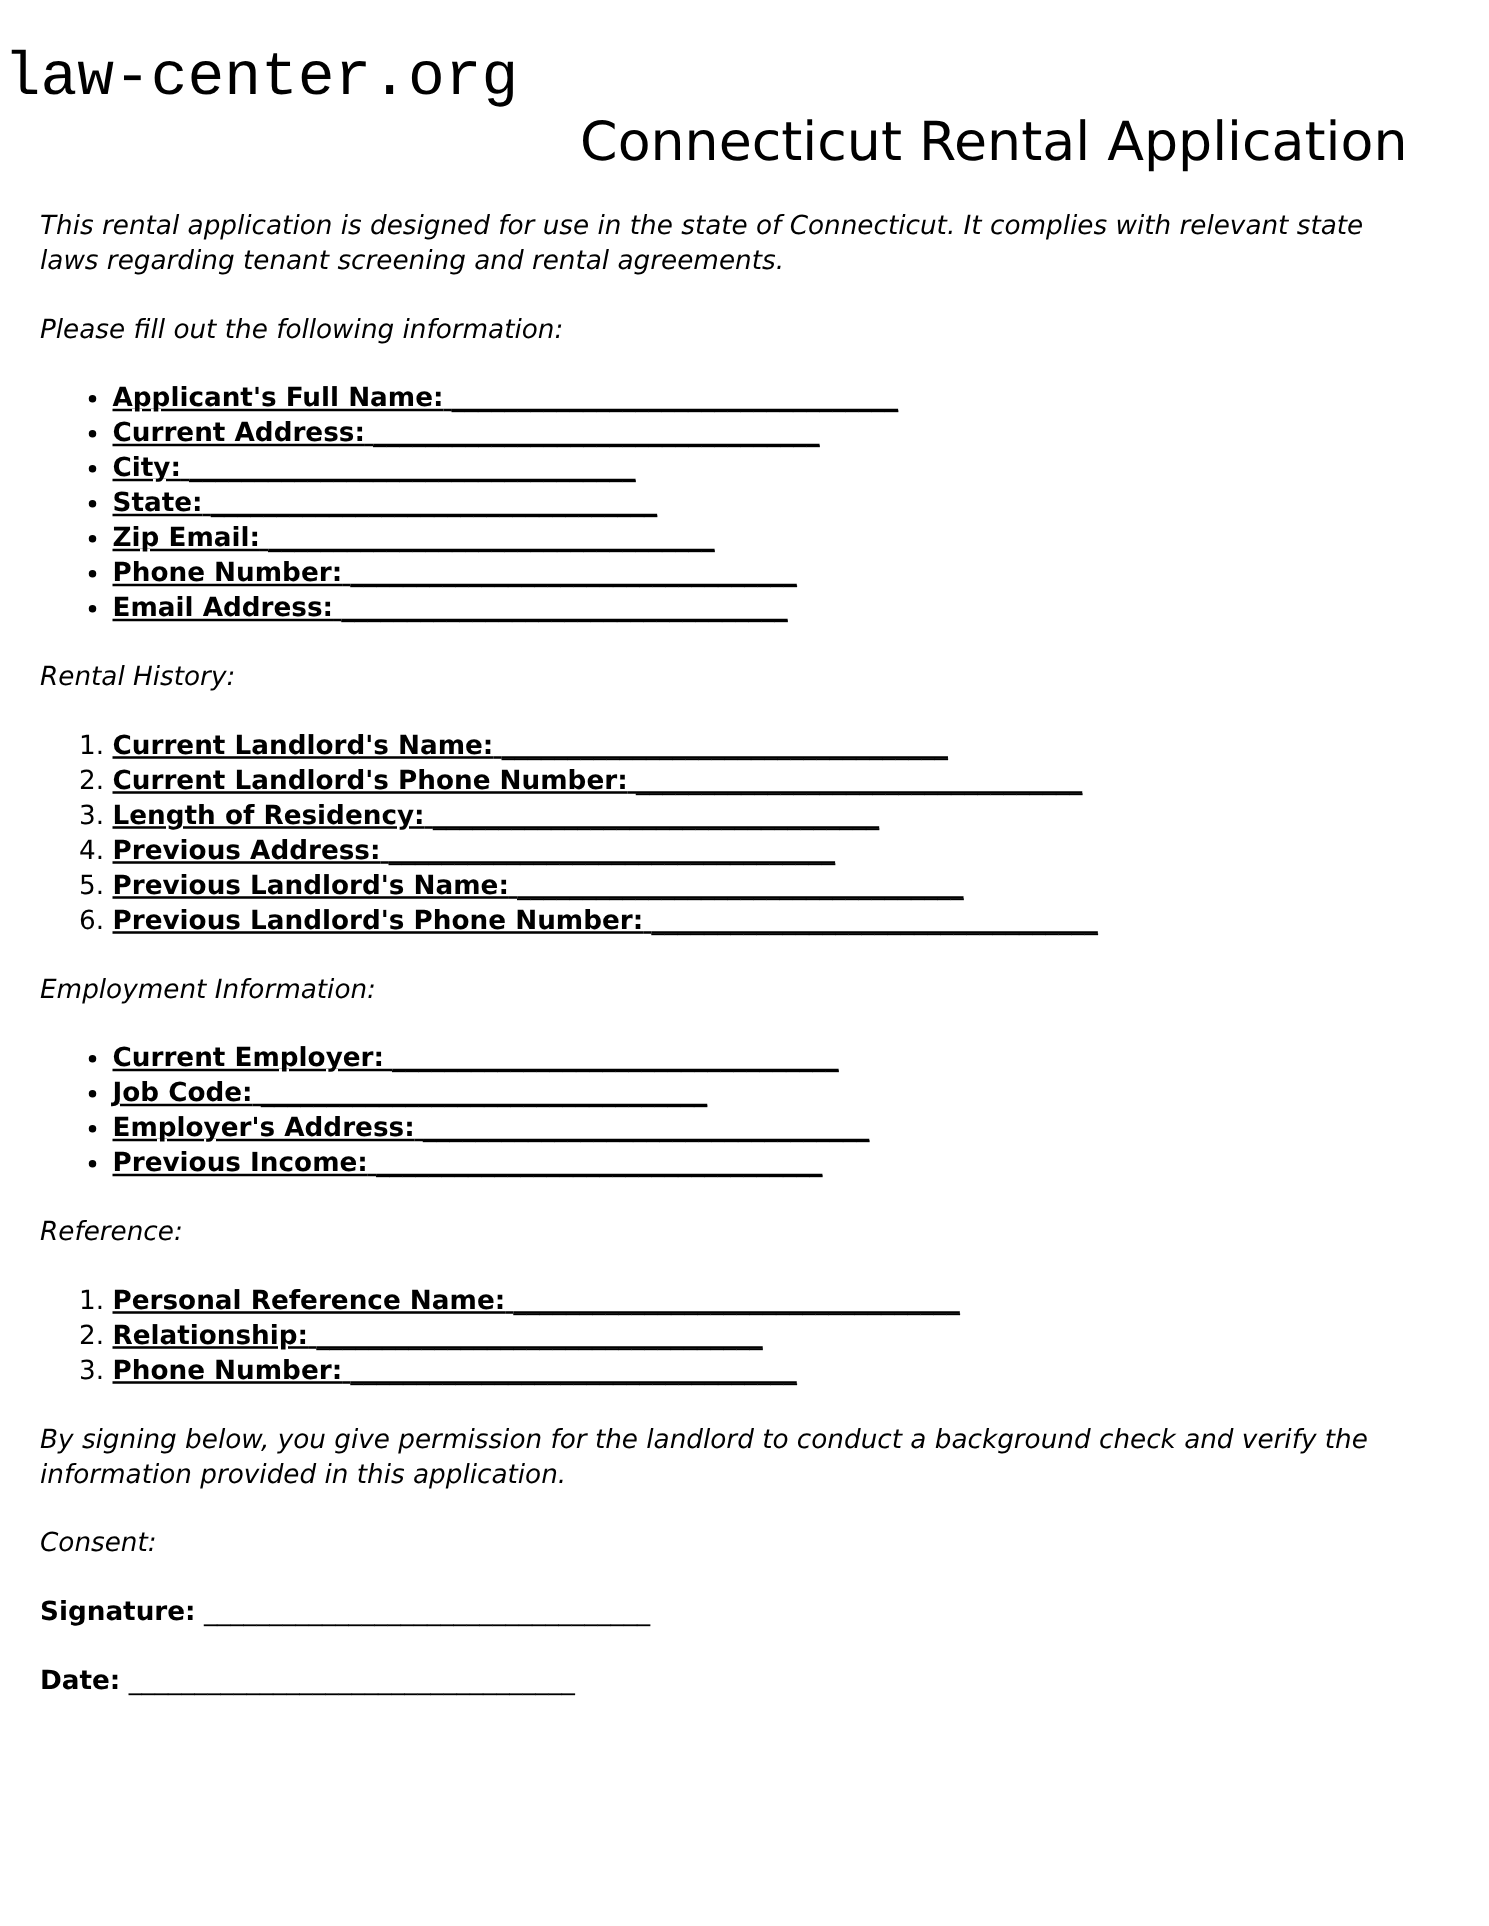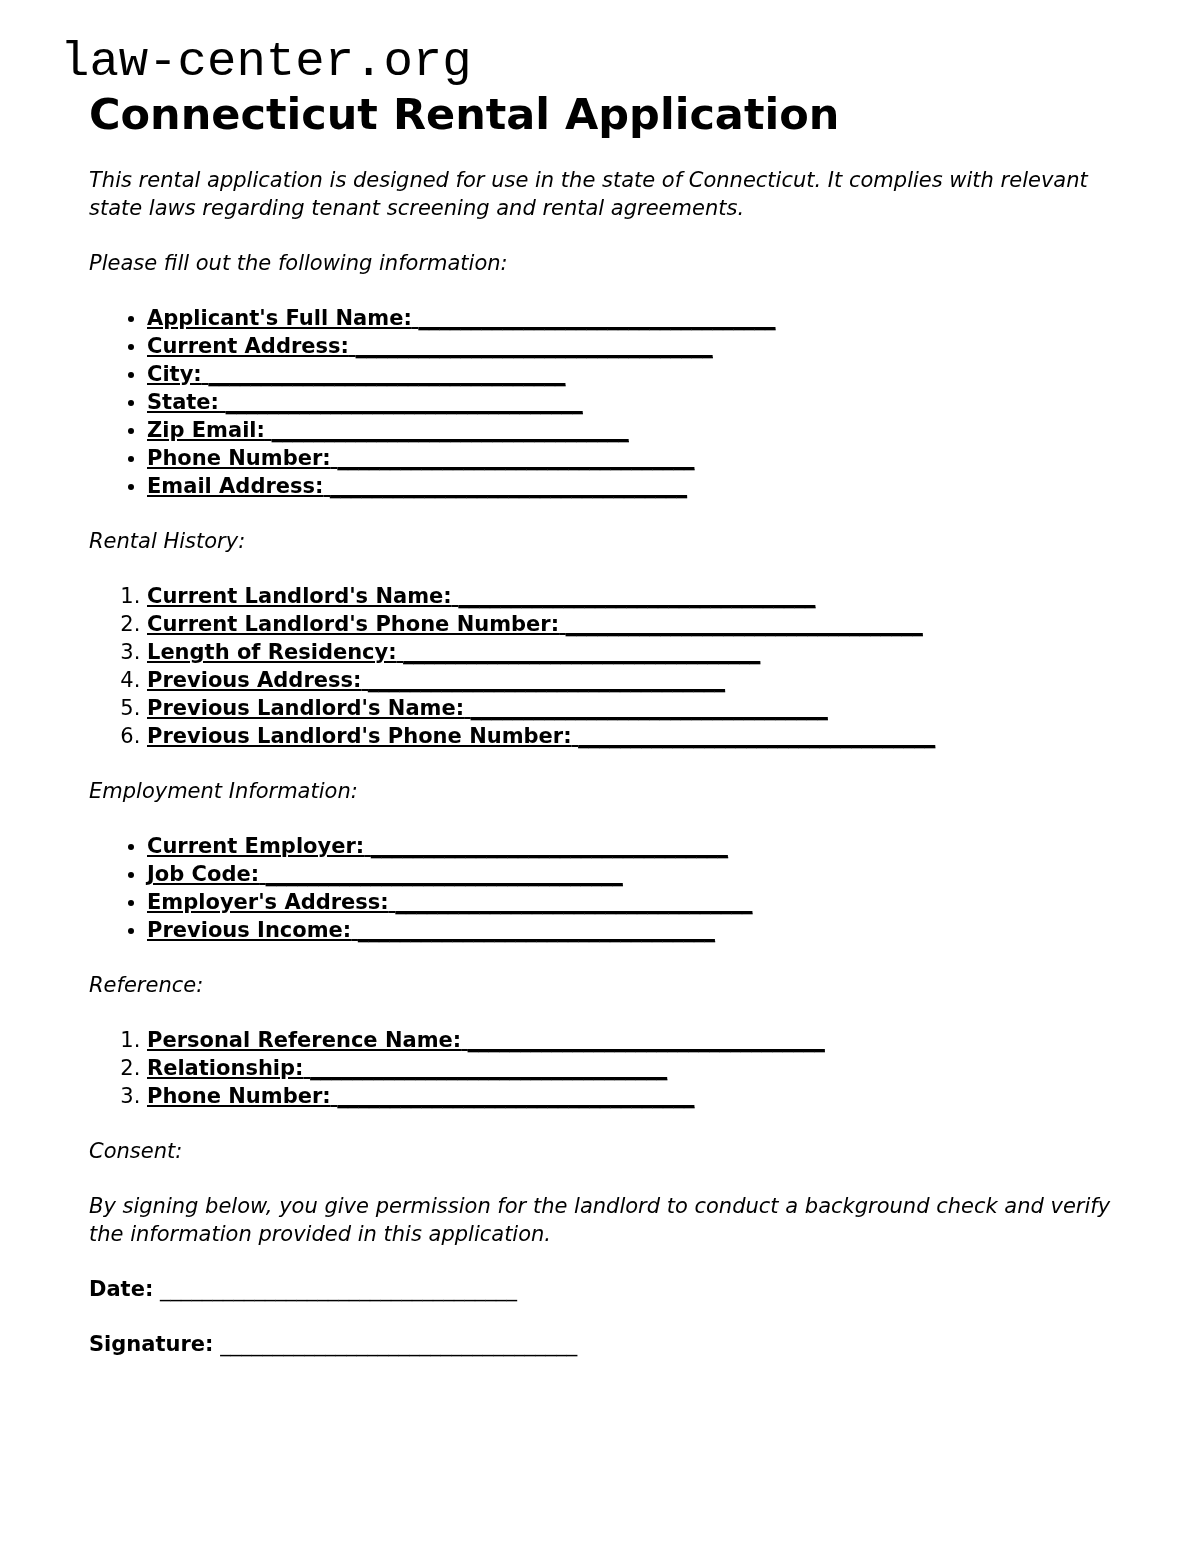--- a/index.html
+++ b/index.html
@@ -9,38 +9,39 @@
     height: 1541px;
     background: #ffffff;
     color: #000000;
     font-family: "DejaVu Sans", sans-serif;
     font-size: 21px;
     line-height: 28px;
   }
   .page {
     width: 1191px;
     height: 1541px;
-    padding: 38px 65px 0 89px;
+    padding: 38px 65px 0 32px;
     overflow: hidden;
   }
   .site-name {
     font-family: "Liberation Mono", "DejaVu Sans Mono", monospace;
     font-size: 49px;
     font-weight: normal;
     line-height: 1.0;
     margin: 0 0 0 -29px;
     white-space: nowrap;
   }
   h1.doc-title {
     font-family: "DejaVu Sans", sans-serif;
     font-size: 43px;
-    font-weight: bold;
+    font-weight: normal;
     line-height: 1.15;
     margin: 3px 0 0 0;
     letter-spacing: 0;
+    text-align: right;
   }
   p.para {
     margin: 27px 0;
     max-width: 1065px;
     font-style: italic;
   }
   ul.field-list, ol.field-list {
     margin: 27px 0;
     padding-left: 58px;
     text-decoration: underline;
@@ -105,21 +106,21 @@
   </ul>
 
   <p class="para">Reference:</p>
 
   <ol class="field-list">
     <li class="field-item"><span class="lbl">Personal Reference Name:</span> <span class="blank">__________________________________</span></li>
     <li class="field-item"><span class="lbl">Relationship:</span> <span class="blank">__________________________________</span></li>
     <li class="field-item"><span class="lbl">Phone Number:</span> <span class="blank">__________________________________</span></li>
   </ol>
 
+  <p class="para">By signing below, you give permission for the landlord to conduct a background check and verify the information provided in this application.</p>
+
   <p class="para">Consent:</p>
 
-  <p class="para">By signing below, you give permission for the landlord to conduct a background check and verify the information provided in this application.</p>
+  <p class="sign-line"><span class="lbl">Signature:</span> <span class="blank">__________________________________</span></p>
 
   <p class="sign-line"><span class="lbl">Date:</span> <span class="blank">__________________________________</span></p>
-
-  <p class="sign-line"><span class="lbl">Signature:</span> <span class="blank">__________________________________</span></p>
 
 </div>
 
 </body></html>

